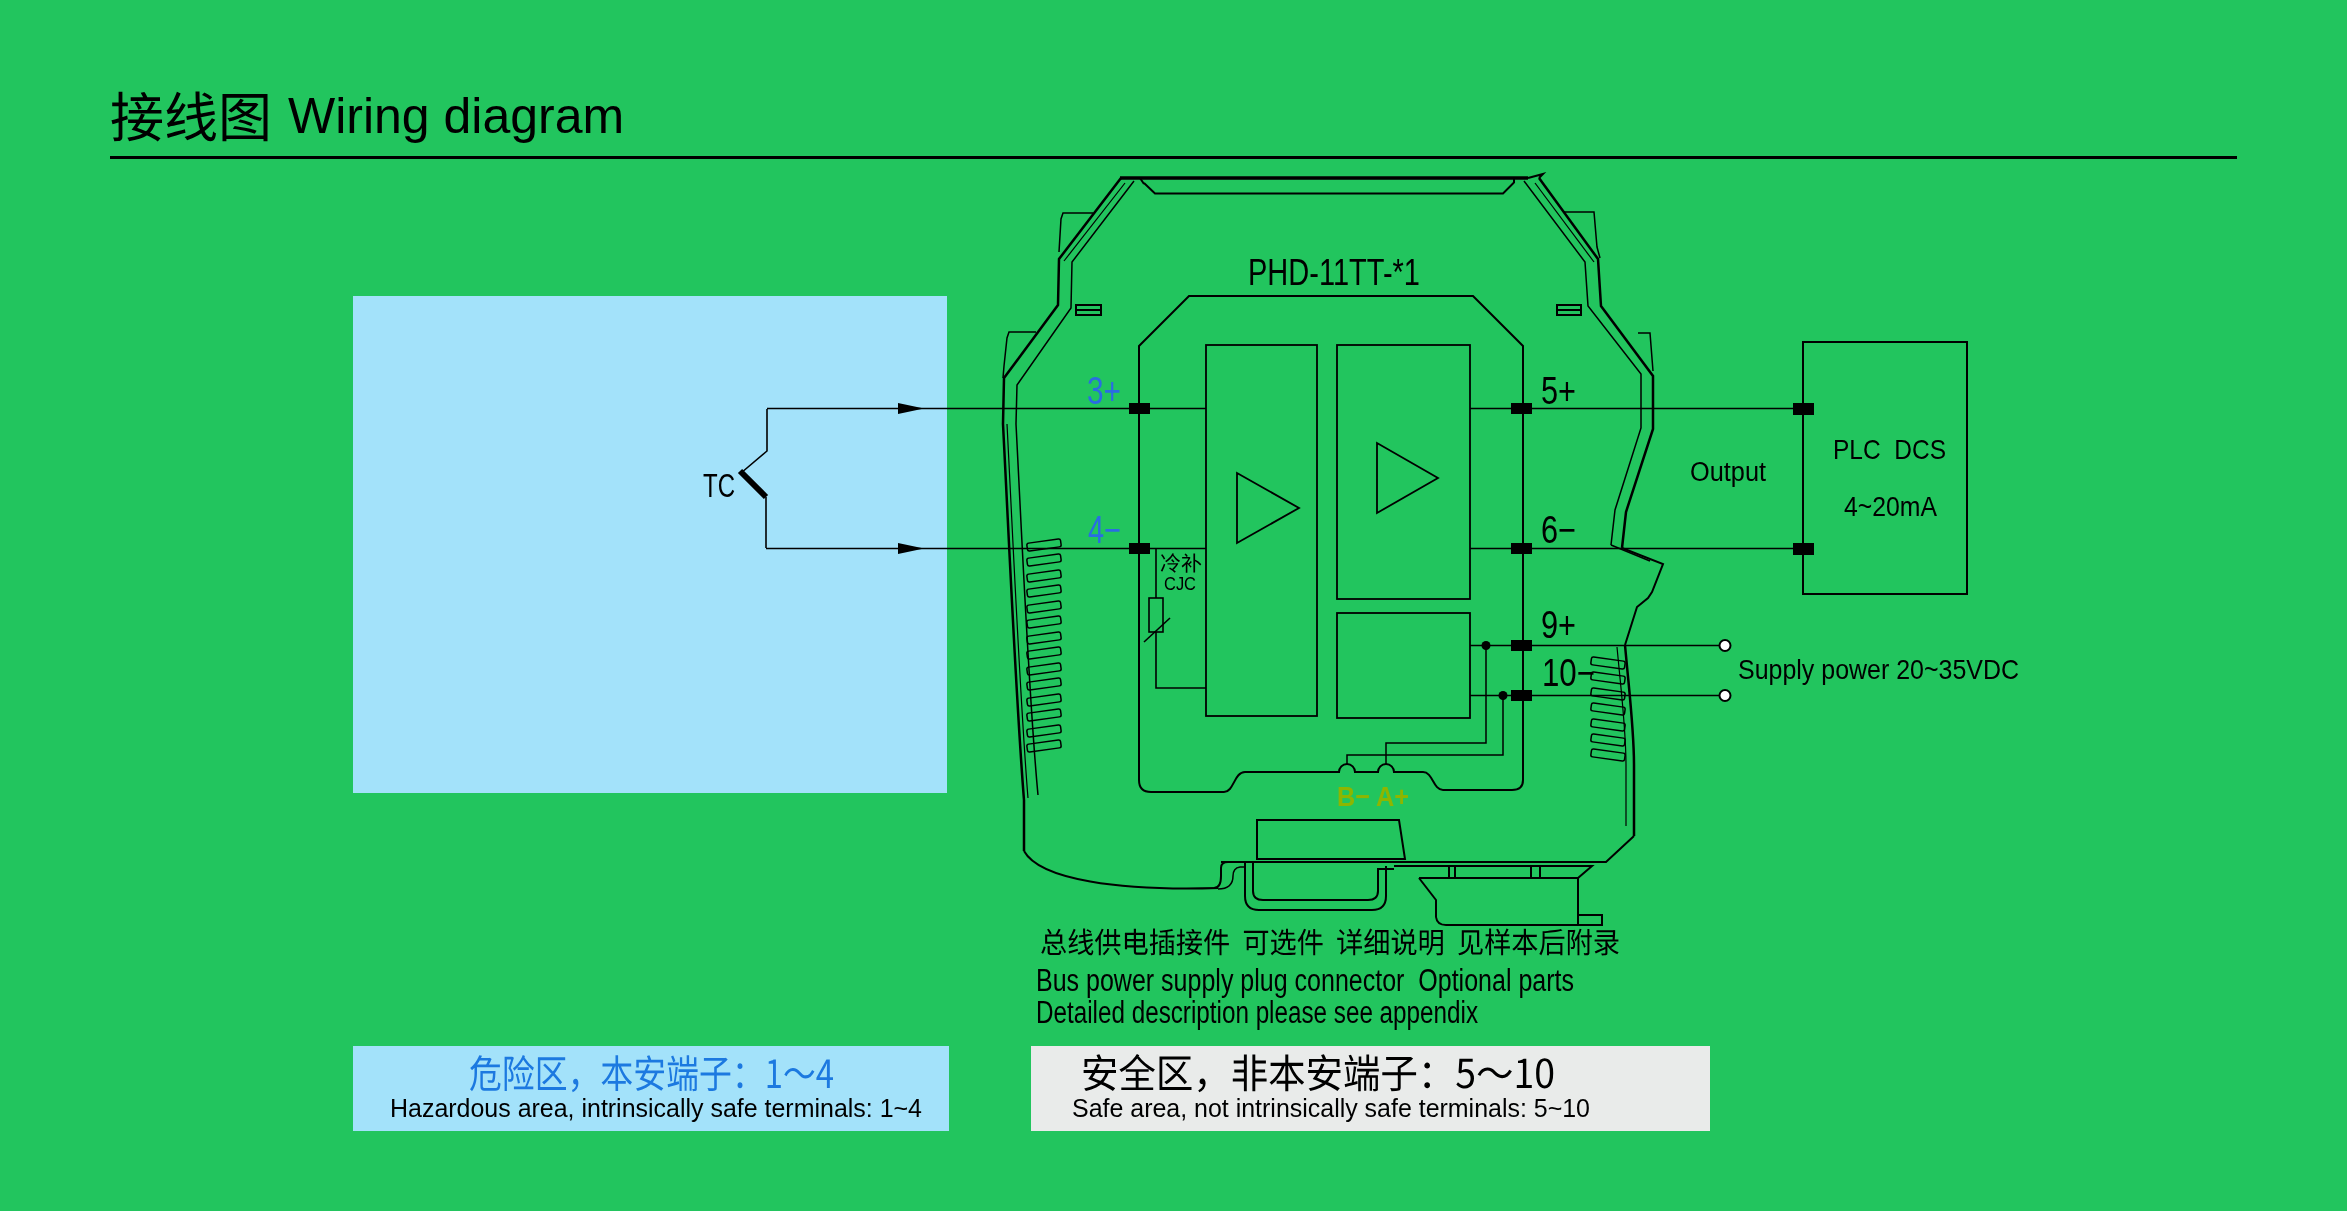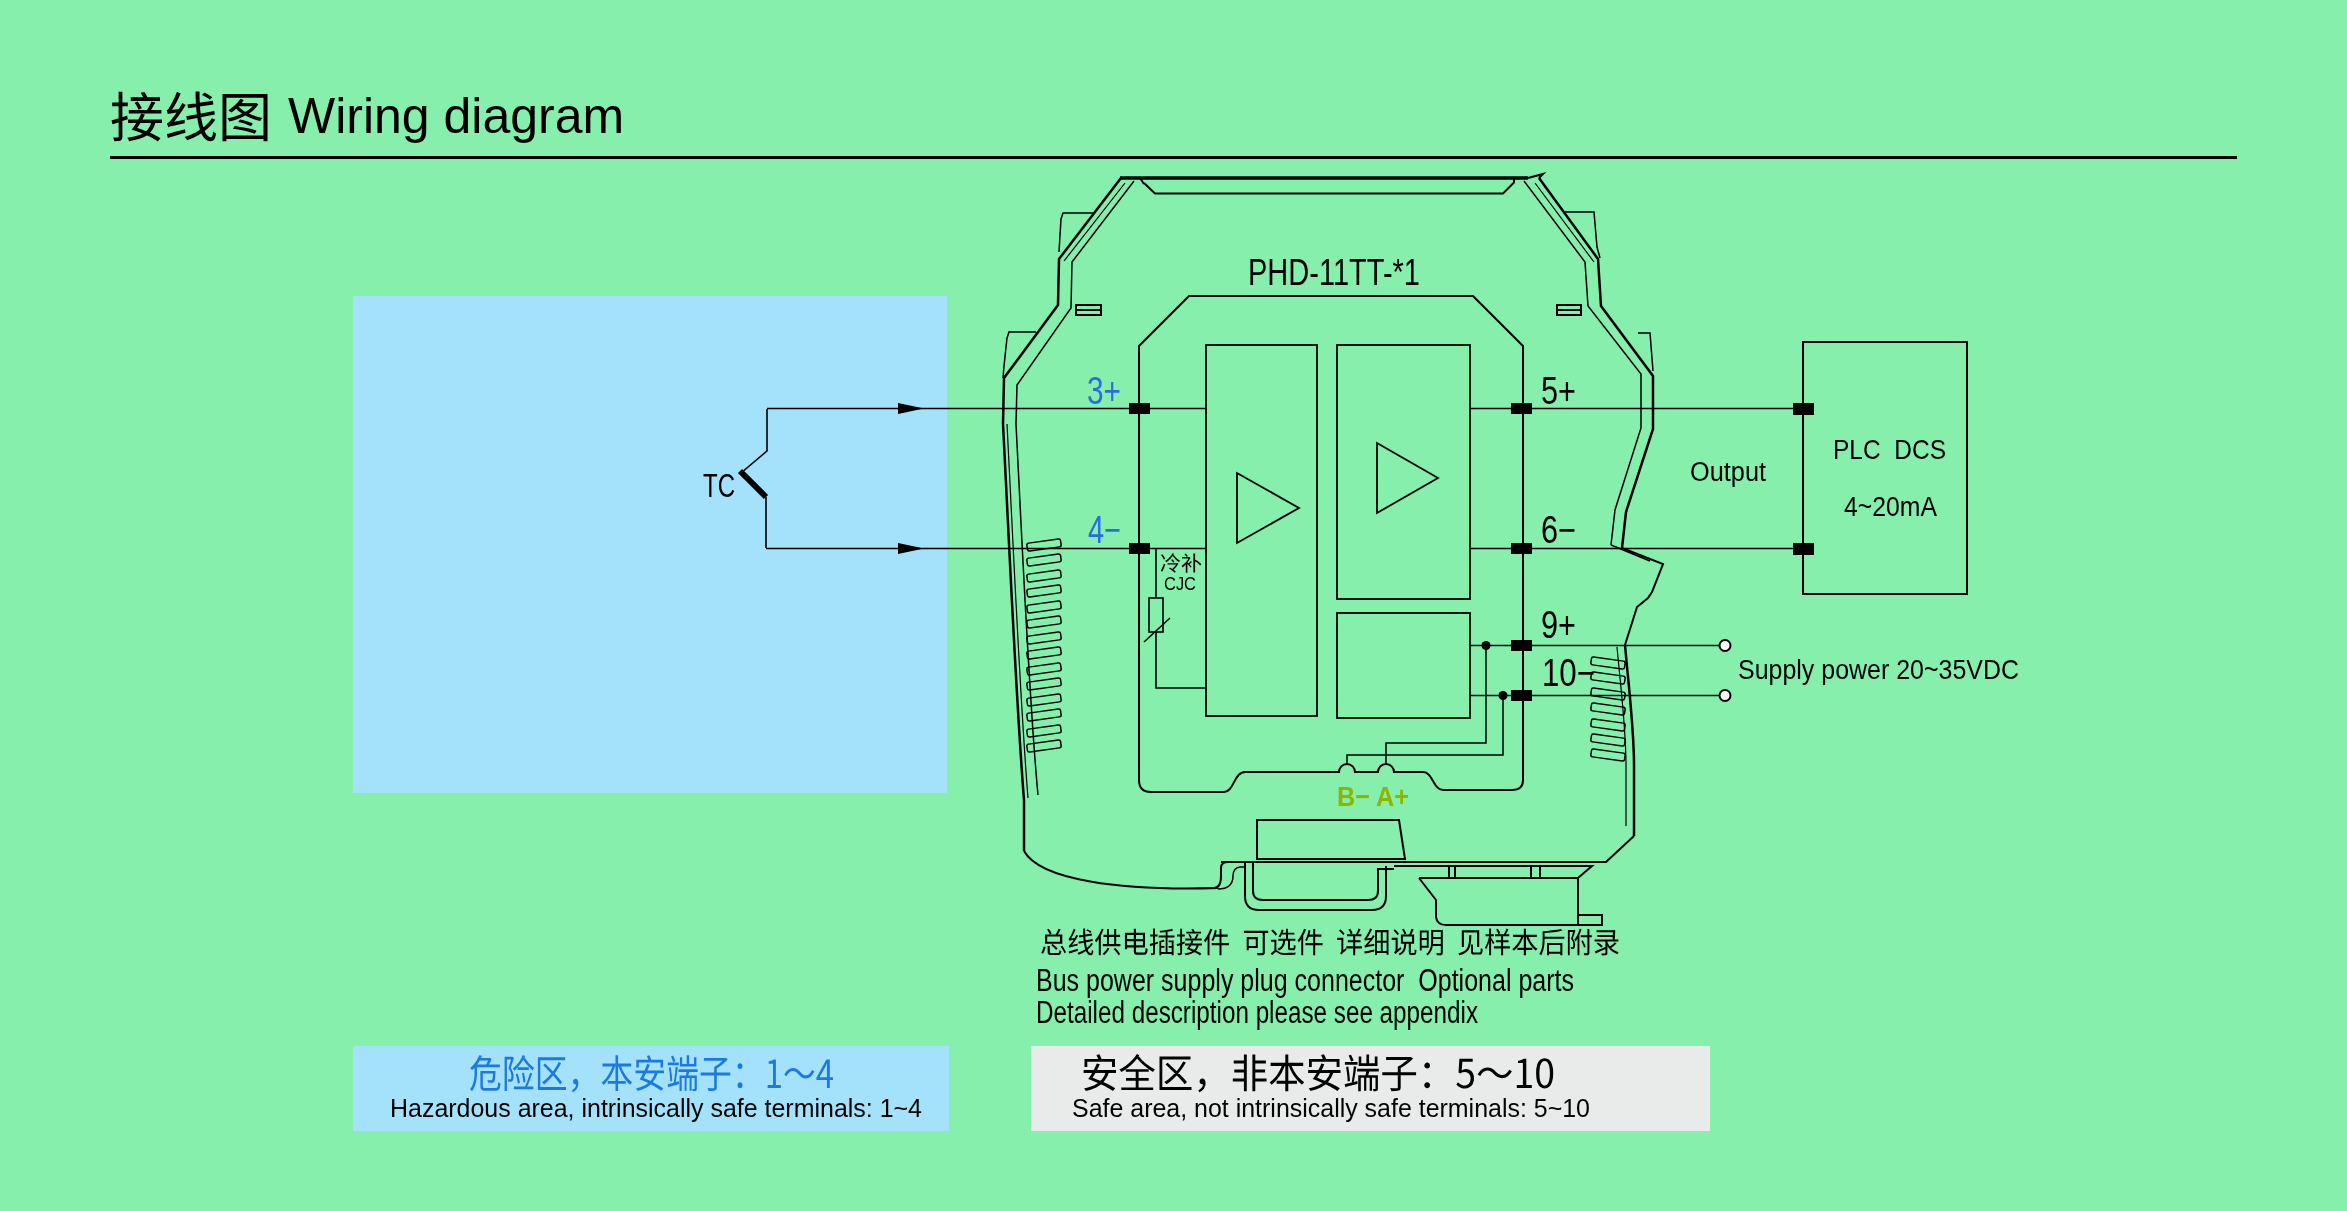--- a/index.html
+++ b/index.html
@@ -1,16 +1,16 @@
 <!DOCTYPE html>
 <html><head>
 <meta charset="utf-8">
 <style>
   html,body{margin:0;padding:0;background:#fff;}
-  .page{position:relative;width:2347px;height:1211px;background:#86efac;overflow:hidden;
+  .page{position:relative;width:2347px;height:1211px;background:#22c55e;overflow:hidden;
         font-family:"Liberation Sans", sans-serif;}
   svg text{font-family:"Liberation Sans", sans-serif;}
 </style>
 </head>
 <body>
 <div class="page">
 <svg width="2347" height="1211" viewBox="0 0 2347 1211">
 
 <g>
         <path d="M111.5 120.3Q114.5 119.6 118.7 118.3Q122.9 117.0 127.2 115.6L127.8 119.3Q123.8 120.6 119.8 121.9Q115.8 123.2 112.5 124.3ZM112.2 102.5H127.8V106.3H112.2ZM118.6 91.7H122.4V136.5Q122.4 138.1 122.0 139.0Q121.6 139.9 120.6 140.4Q119.7 140.9 118.1 141.1Q116.6 141.2 114.2 141.2Q114.2 140.4 113.8 139.3Q113.5 138.2 113.1 137.4Q114.7 137.4 116.0 137.4Q117.3 137.4 117.7 137.4Q118.6 137.4 118.6 136.5ZM130.7 97.3H160.0V100.9H130.7ZM128.8 109.9H161.4V113.5H128.8ZM134.6 102.7 137.7 101.4Q138.9 103.0 140.1 105.0Q141.2 106.9 141.8 108.3L138.5 109.8Q138.0 108.3 136.9 106.3Q135.8 104.3 134.6 102.7ZM151.5 101.5 155.4 102.6Q154.1 104.8 152.7 107.2Q151.3 109.6 150.1 111.2L146.8 110.2Q147.6 109.0 148.5 107.4Q149.4 105.9 150.2 104.3Q151.0 102.7 151.5 101.5ZM128.1 119.4H162.0V122.9H128.1ZM151.6 121.8 155.5 122.5Q154.4 126.7 152.4 129.8Q150.3 133.0 147.2 135.2Q144.0 137.4 139.5 138.8Q135.0 140.3 129.0 141.2Q128.7 140.3 128.3 139.3Q127.8 138.3 127.3 137.8Q134.7 136.9 139.6 135.1Q144.6 133.2 147.4 130.0Q150.3 126.7 151.6 121.8ZM131.6 129.7Q133.2 127.6 135.0 124.9Q136.8 122.2 138.4 119.2Q140.0 116.3 141.1 113.7L144.9 114.4Q143.7 117.1 142.1 120.0Q140.5 123.0 138.8 125.6Q137.1 128.2 135.6 130.1ZM131.6 129.7 134.0 127.0Q137.4 127.9 141.1 129.2Q144.8 130.5 148.4 132.1Q152.0 133.6 155.1 135.2Q158.3 136.8 160.5 138.3L157.8 141.4Q155.7 139.9 152.7 138.3Q149.6 136.7 146.1 135.1Q142.5 133.5 138.8 132.1Q135.1 130.7 131.6 129.7ZM140.7 92.7 144.4 92.1Q145.5 93.6 146.5 95.4Q147.5 97.3 148.0 98.7L144.1 99.5Q143.6 98.1 142.6 96.2Q141.6 94.2 140.7 92.7Z M168.2 127.2Q168.2 126.7 167.9 126.1Q167.7 125.4 167.4 124.7Q167.2 123.9 166.9 123.4Q167.8 123.3 168.8 122.3Q169.8 121.4 171.0 119.9Q171.7 119.1 173.0 117.5Q174.3 115.8 175.9 113.5Q177.5 111.1 179.2 108.4Q180.8 105.7 182.3 103.0L185.7 105.0Q182.5 110.5 178.7 115.8Q174.9 121.1 171.0 125.0V125.1Q171.0 125.1 170.6 125.3Q170.2 125.5 169.6 125.8Q169.1 126.1 168.6 126.5Q168.2 126.8 168.2 127.2ZM168.2 127.2 168.1 123.9 170.0 122.5 184.7 119.8Q184.6 120.6 184.7 121.6Q184.7 122.6 184.7 123.2Q179.7 124.3 176.6 124.9Q173.4 125.6 171.8 126.0Q170.2 126.4 169.4 126.7Q168.6 126.9 168.2 127.2ZM167.9 114.2Q167.8 113.7 167.5 113.0Q167.3 112.3 167.1 111.6Q166.8 110.8 166.5 110.3Q167.3 110.2 168.0 109.2Q168.8 108.3 169.6 107.0Q170.0 106.3 170.9 104.8Q171.8 103.2 172.9 101.1Q174.0 99.0 175.0 96.6Q176.1 94.2 176.9 91.8L180.7 93.6Q179.3 96.9 177.6 100.2Q175.9 103.5 174.1 106.5Q172.2 109.6 170.3 111.9V112.1Q170.3 112.1 170.0 112.3Q169.6 112.5 169.1 112.8Q168.6 113.1 168.2 113.5Q167.9 113.8 167.9 114.2ZM167.9 114.2 167.8 111.1 169.7 109.9 179.8 108.9Q179.7 109.7 179.6 110.6Q179.5 111.6 179.5 112.2Q176.0 112.6 173.9 112.9Q171.8 113.2 170.6 113.5Q169.4 113.7 168.8 113.8Q168.2 114.0 167.9 114.2ZM166.9 134.1Q169.2 133.5 172.1 132.7Q175.0 132.0 178.3 131.1Q181.6 130.1 184.9 129.2L185.5 132.7Q180.8 134.1 176.2 135.4Q171.5 136.8 167.8 138.0ZM187.4 104.6 212.8 100.8 213.4 104.4 188.0 108.3ZM186.3 116.2 214.3 111.0 214.9 114.6 186.9 119.9ZM195.5 91.5H199.5Q199.5 97.9 199.8 103.7Q200.1 109.6 200.8 114.7Q201.5 119.8 202.4 123.9Q203.4 128.0 204.6 131.0Q205.8 134.0 207.4 135.6Q208.9 137.2 210.7 137.2Q211.4 137.2 211.9 136.7Q212.3 136.2 212.6 134.9Q212.9 133.5 213.0 131.2Q213.6 131.9 214.4 132.4Q215.3 133.0 216.0 133.3Q215.7 136.4 215.0 138.1Q214.4 139.8 213.2 140.5Q212.1 141.2 210.3 141.2Q207.6 141.2 205.4 139.3Q203.3 137.5 201.7 134.2Q200.1 130.8 198.9 126.2Q197.8 121.7 197.0 116.1Q196.3 110.5 195.9 104.3Q195.6 98.1 195.5 91.5ZM202.0 94.9 204.4 92.6Q205.7 93.2 207.2 94.0Q208.7 94.8 210.0 95.7Q211.4 96.5 212.2 97.3L209.8 99.8Q208.6 98.6 206.3 97.2Q204.1 95.9 202.0 94.9ZM211.9 118.2 215.3 119.8Q212.3 124.4 208.0 128.3Q203.6 132.2 198.3 135.3Q193.0 138.3 187.1 140.3Q186.7 139.6 186.0 138.6Q185.3 137.7 184.6 137.0Q190.4 135.2 195.6 132.5Q200.8 129.7 205.0 126.1Q209.2 122.4 211.9 118.2Z M222.5 94.0H267.5V141.3H263.5V97.7H226.4V141.3H222.5ZM224.8 135.4H265.8V139.1H224.8ZM238.2 121.9 240.0 119.5Q242.1 119.9 244.5 120.6Q246.9 121.2 249.1 122.0Q251.3 122.8 252.8 123.5L251.1 126.3Q249.6 125.5 247.4 124.7Q245.2 123.8 242.8 123.1Q240.4 122.4 238.2 121.9ZM240.4 98.8 243.8 100.0Q242.2 102.4 240.2 104.7Q238.1 107.1 235.8 109.1Q233.5 111.1 231.2 112.6Q231.0 112.2 230.4 111.8Q229.9 111.3 229.3 110.9Q228.8 110.4 228.4 110.2Q231.8 108.1 235.1 105.1Q238.3 102.1 240.4 98.8ZM254.8 103.1H255.5L256.1 102.9L258.4 104.3Q256.4 107.6 253.1 110.4Q249.9 113.2 245.9 115.3Q241.9 117.5 237.7 119.1Q233.4 120.6 229.3 121.6Q229.1 121.1 228.8 120.5Q228.5 119.8 228.2 119.3Q227.8 118.7 227.4 118.3Q231.4 117.5 235.5 116.2Q239.6 114.8 243.4 112.9Q247.1 111.0 250.1 108.7Q253.0 106.4 254.8 103.7ZM238.0 106.1Q240.4 108.9 244.2 111.2Q248.1 113.6 252.9 115.3Q257.6 117.0 262.4 117.9Q261.9 118.4 261.2 119.3Q260.6 120.3 260.2 121.0Q255.3 119.9 250.5 118.0Q245.7 116.0 241.7 113.3Q237.7 110.6 235.0 107.4ZM239.1 103.1H256.0V106.2H237.0ZM232.8 128.8 234.7 126.0Q237.5 126.4 240.5 126.9Q243.5 127.4 246.5 128.0Q249.4 128.6 252.0 129.3Q254.7 130.0 256.6 130.7L254.8 133.7Q252.2 132.8 248.5 131.8Q244.8 130.9 240.7 130.1Q236.6 129.2 232.8 128.8Z" fill="#000"></path>

